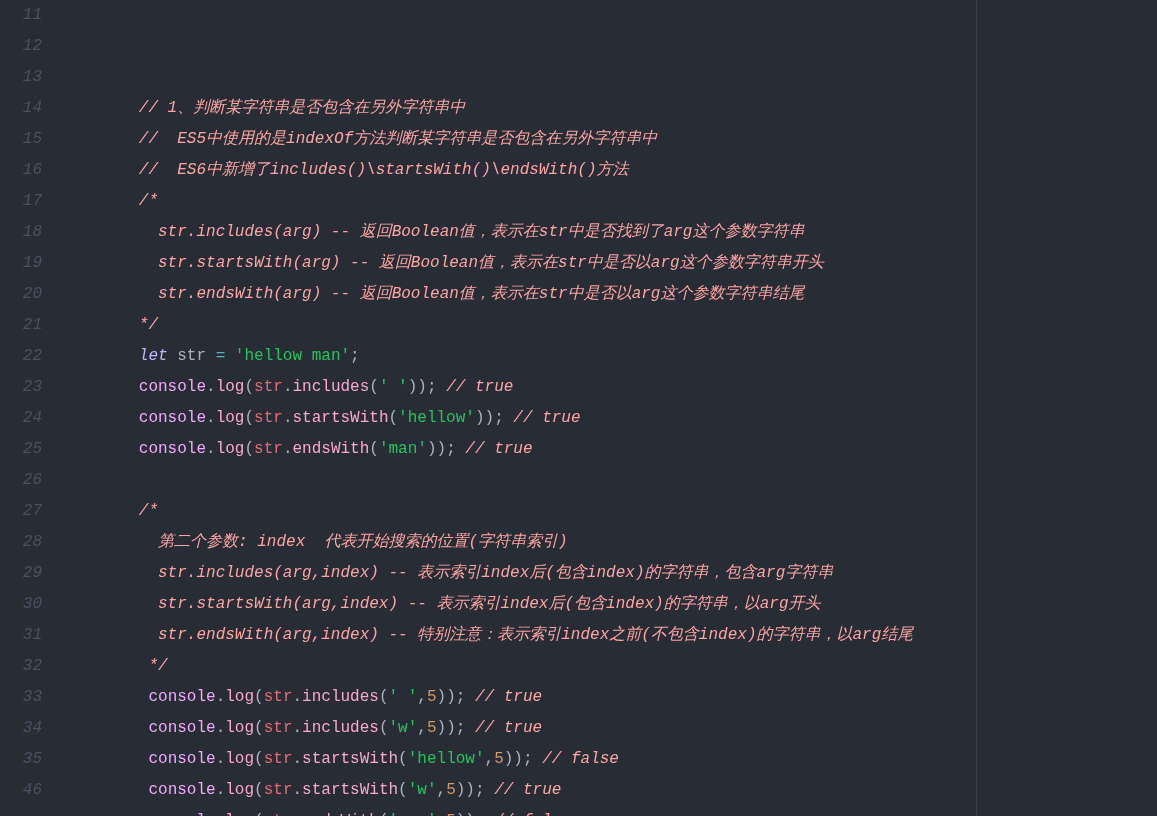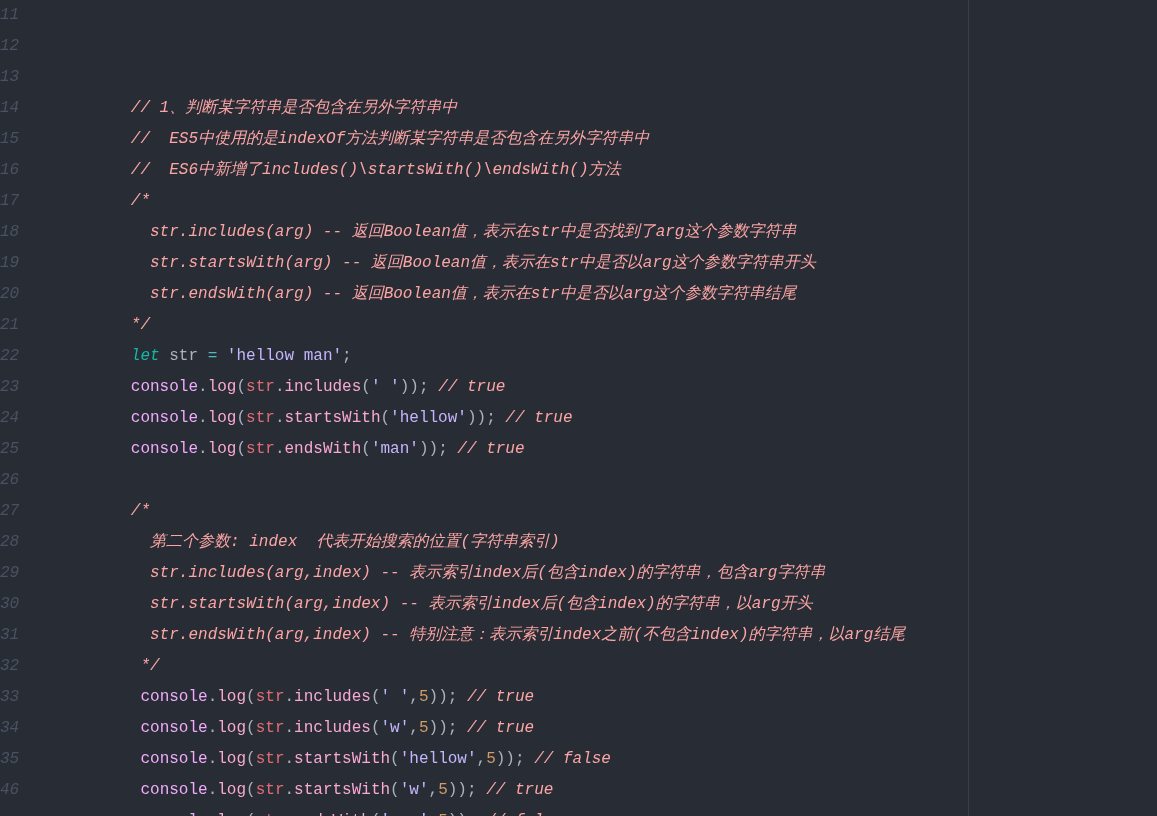--- a/index.html
+++ b/index.html
@@ -16,51 +16,52 @@
       overflow: hidden;
       width: 1157px;
       height: 816px;
     }
     .editor {
       display: flex;
       height: 100%;
     }
     .gutter {
       width: 54px;
-      text-align: left;
+      text-align: right;
       padding-right: 20px;
       color: #495162;
       user-select: none;
       flex-shrink: 0;
+      margin-left: 8px;
     }
     .code {
       flex: 1;
       white-space: pre;
       position: relative;
     }
     .line {
       height: 31px;
       display: block;
     }
     .gutter .line {
       font-style: italic;
     }
     .comment {
       color: #fca5a5;
       font-style: italic;
     }
     .keyword {
-      color: #14b8a6;
+      color: #c4b5fd;
       font-style: italic;
     }
     .variable {
       color: #e06c75;
     }
     .string {
-      color: #c4b5fd;
+      color: #22c55e;
       font-family: Liberation Mono, monospace;
     }
     .operator {
       color: #56b6c2;
     }
     .property {
       color: #f0abfc;
     }
     .method {
       color: #f9a8d4;

